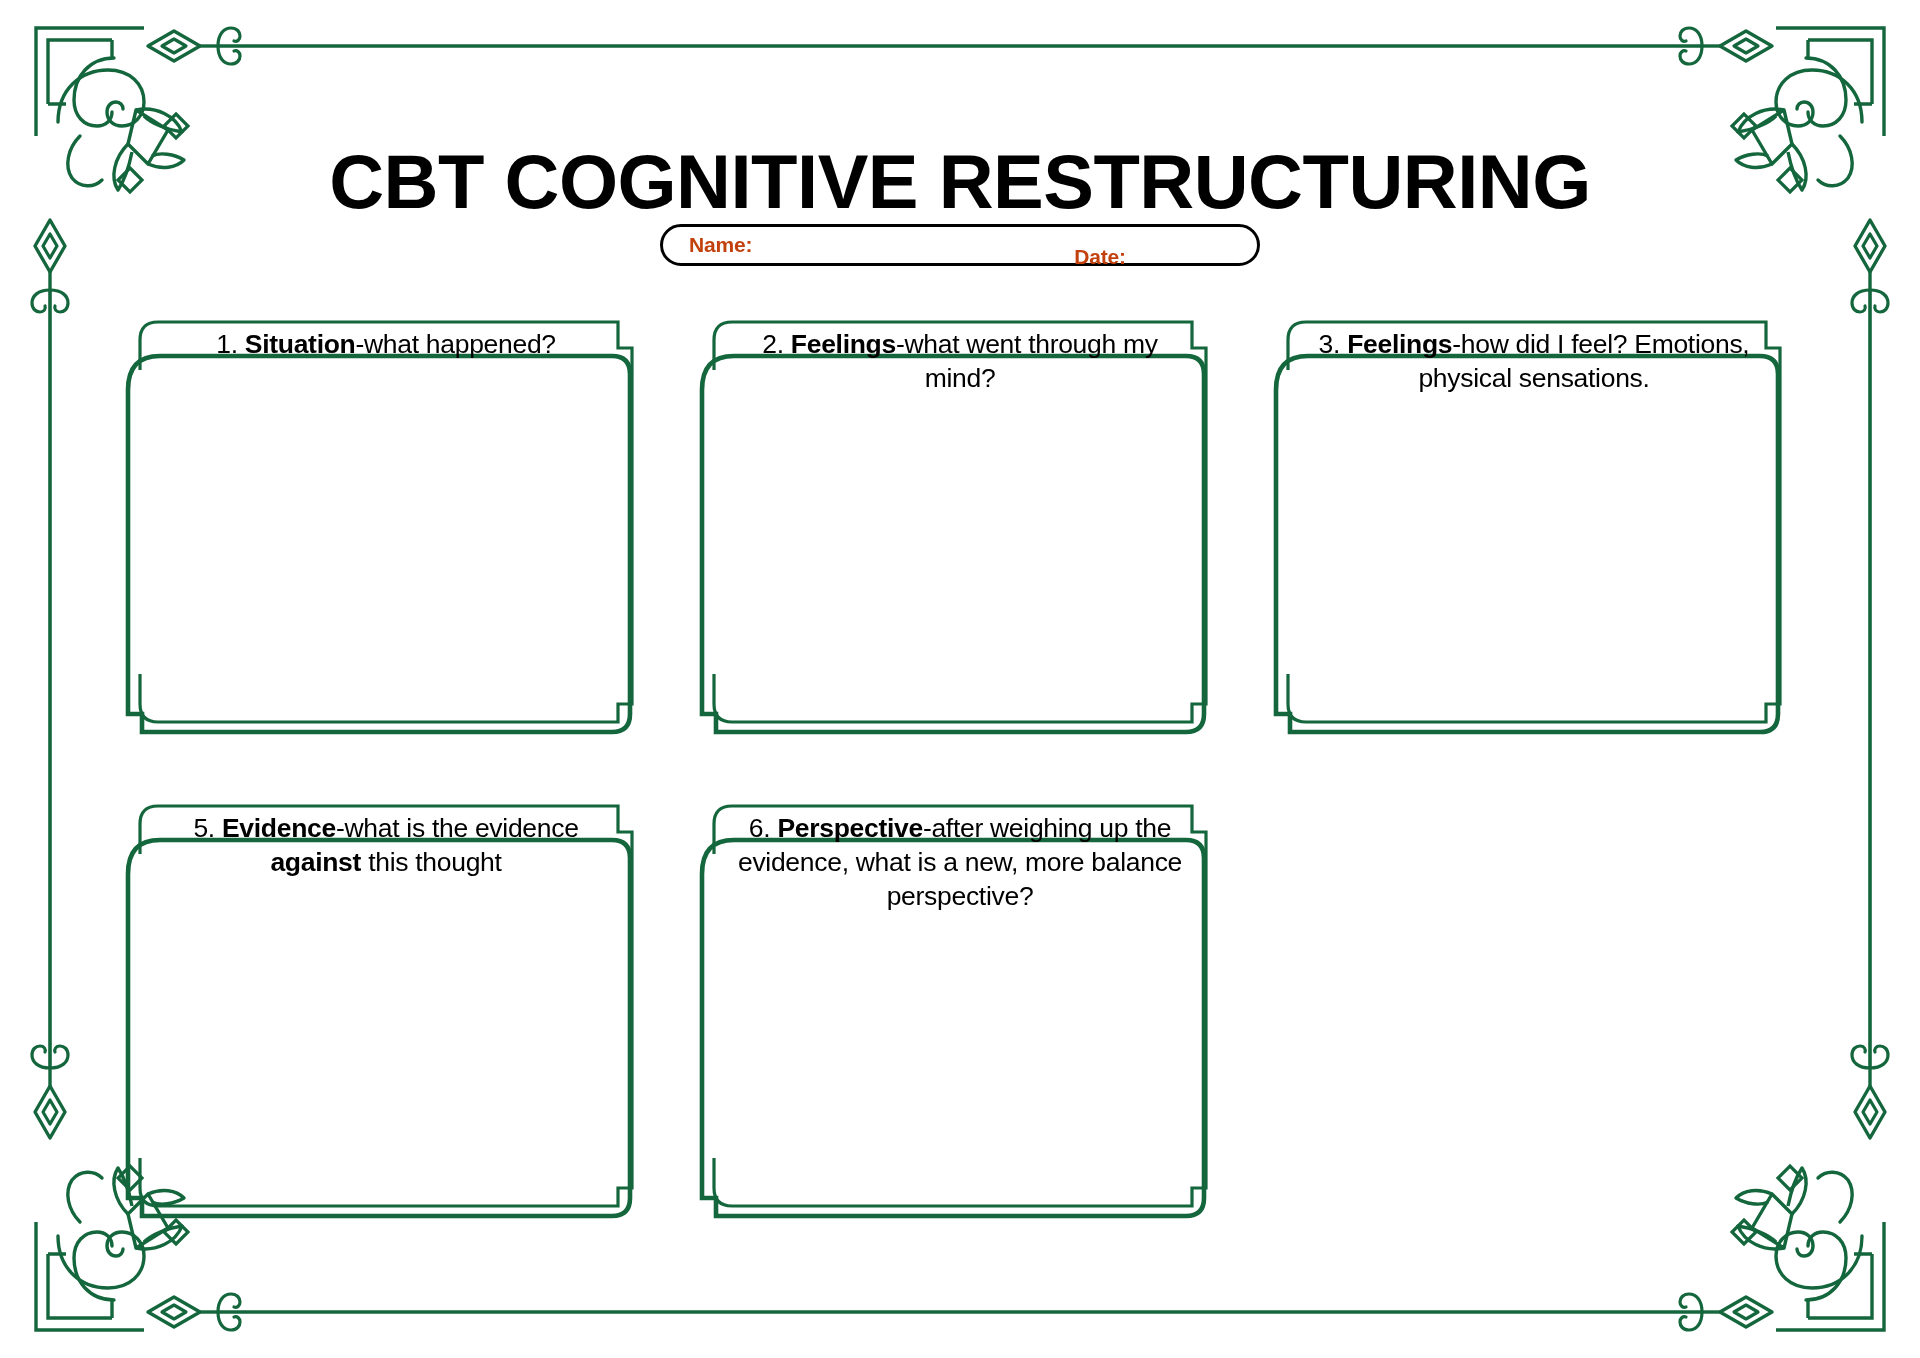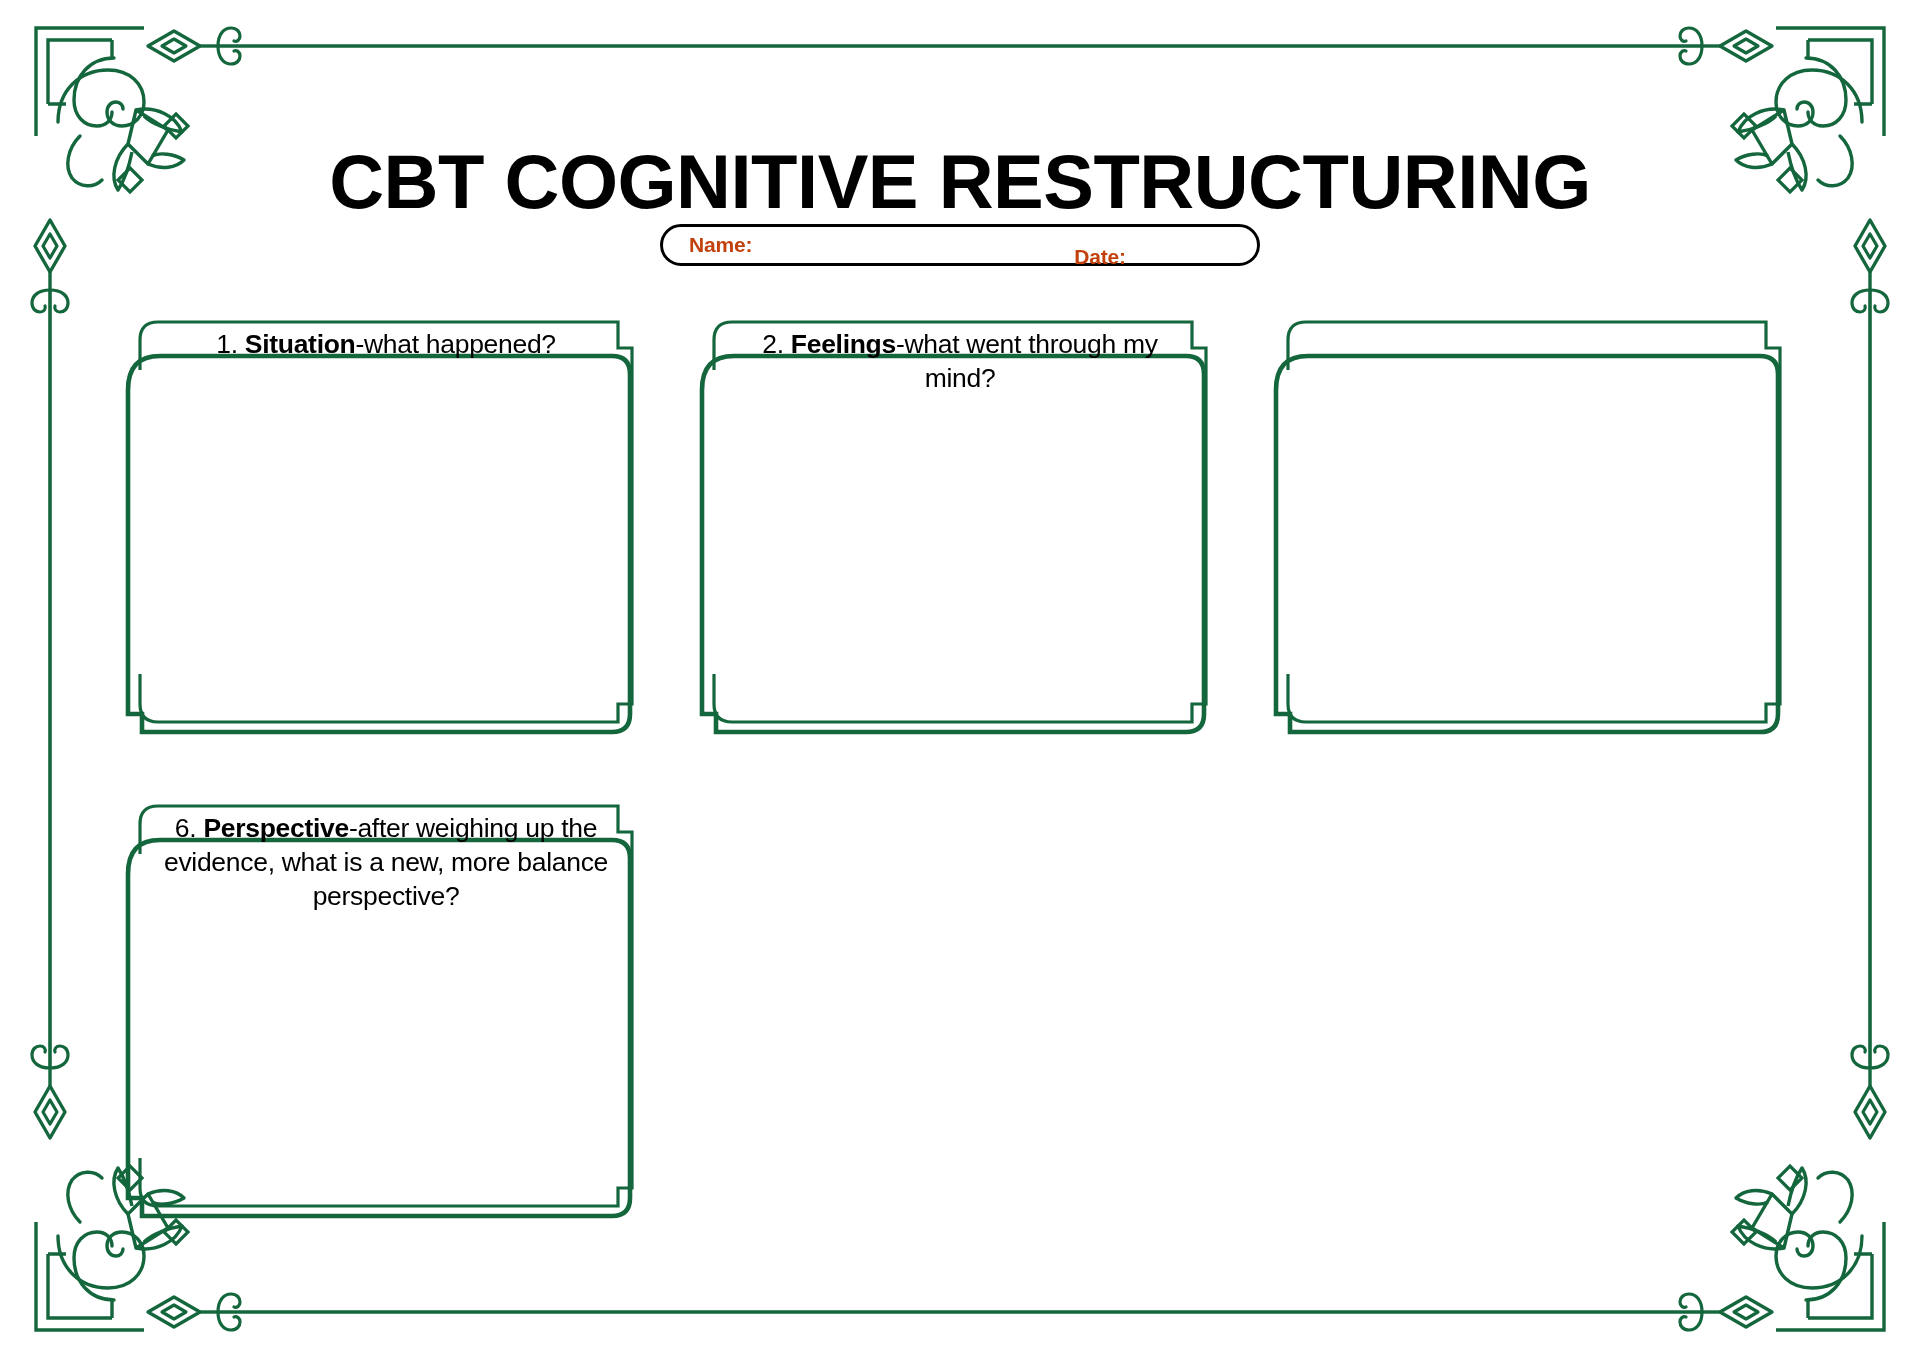--- a/index.html
+++ b/index.html
@@ -234,23 +234,38 @@
         <b>Feelings</b><span>-what went through my mind?</span>
       </div>
     </div>
 
     <div class="cell">
       <svg class="cell-frame" viewBox="0 0 536 444" aria-hidden="true">
         <path d="M 22 70 L 22 40 Q 22 22 40 22 L 500 22 L 500 48 L 514 48 L 514 404 L 500 404 L 500 422 L 40 422 Q 22 422 22 404 L 22 374" fill="none" stroke="#14663c" stroke-width="3.2"></path>
         <path d="M 10 90 L 10 414 L 24 414 L 24 432 L 494 432 Q 512 432 512 414 L 512 384" fill="none" stroke="#14663c" stroke-width="4.6"></path>
         <path d="M 10 90 Q 10 56 42 56 L 494 56 Q 512 56 512 74 L 512 384" fill="none" stroke="#14663c" stroke-width="4.6"></path>
       </svg>
-    </div>
-
-
+      <div class="cell-text">
+        <span>3.</span>
+        <b>Feelings</b><span>-how did I feel? Emotions, physical sensations.</span>
+      </div>
+    </div>
+
+
+    <div class="cell">
+      <svg class="cell-frame" viewBox="0 0 536 444" aria-hidden="true">
+        <path d="M 22 70 L 22 40 Q 22 22 40 22 L 500 22 L 500 48 L 514 48 L 514 404 L 500 404 L 500 422 L 40 422 Q 22 422 22 404 L 22 374" fill="none" stroke="#14663c" stroke-width="3.2"></path>
+        <path d="M 10 90 L 10 414 L 24 414 L 24 432 L 494 432 Q 512 432 512 414 L 512 384" fill="none" stroke="#14663c" stroke-width="4.6"></path>
+        <path d="M 10 90 Q 10 56 42 56 L 494 56 Q 512 56 512 74 L 512 384" fill="none" stroke="#14663c" stroke-width="4.6"></path>
+      </svg>
+      <div class="cell-text">
+        <span>5.</span>
+        <b>Evidence</b><span>-what is the evidence </span><b>against</b><span> this thought</span>
+      </div>
+    </div>
 
     <div class="cell">
       <svg class="cell-frame" viewBox="0 0 536 444" aria-hidden="true">
         <path d="M 22 70 L 22 40 Q 22 22 40 22 L 500 22 L 500 48 L 514 48 L 514 404 L 500 404 L 500 422 L 40 422 Q 22 422 22 404 L 22 374" fill="none" stroke="#14663c" stroke-width="3.2"></path>
         <path d="M 10 90 L 10 414 L 24 414 L 24 432 L 494 432 Q 512 432 512 414 L 512 384" fill="none" stroke="#14663c" stroke-width="4.6"></path>
         <path d="M 10 90 Q 10 56 42 56 L 494 56 Q 512 56 512 74 L 512 384" fill="none" stroke="#14663c" stroke-width="4.6"></path>
       </svg>
       <div class="cell-text">
         <span>6.</span>
         <b>Perspective</b><span>-after weighing up the evidence, what is a new, more balance perspective?</span>

